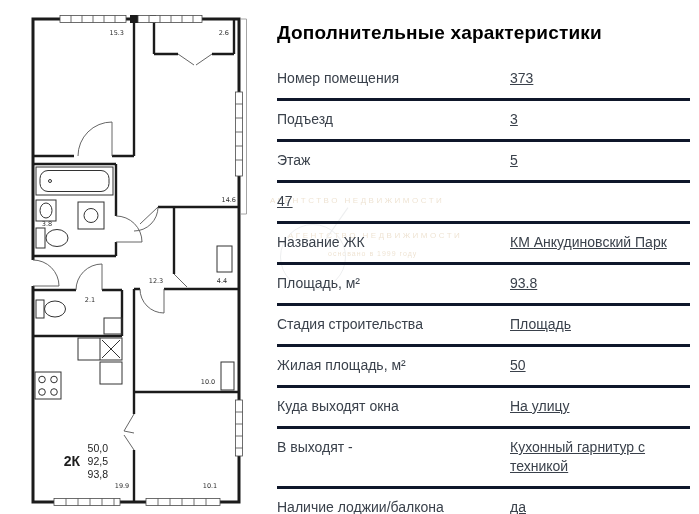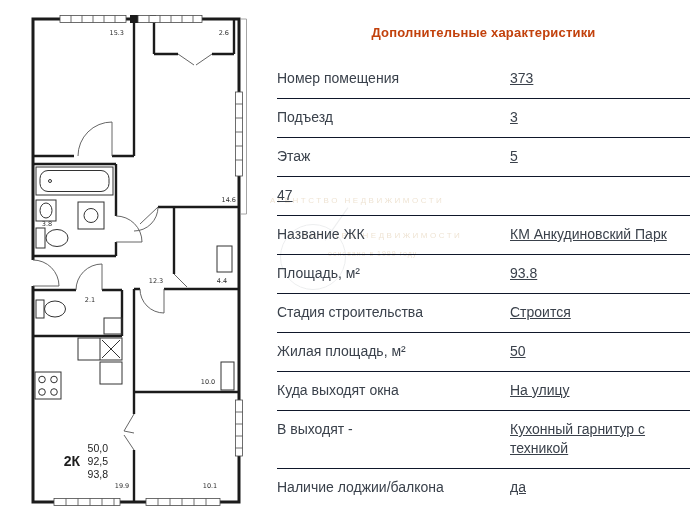--- a/index.html
+++ b/index.html
@@ -37,26 +37,26 @@
   .watermark .wm-slash{
     position:absolute;left:66px;top:8px;width:1px;height:40px;
     background:#9aa0a6;transform:rotate(35deg);
   }
 
   
   .details{
     position:absolute;left:277px;top:20px;width:413px;z-index:2;
   }
   .details h2{
-    margin:0 0 14px 0;font-size:13px;line-height:26px;
-    font-weight:600;color:#c2410c;letter-spacing:0.2px;text-align:center;
+    margin:0 0 14px 0;font-size:19px;line-height:26px;
+    font-weight:600;color:#000000;letter-spacing:0.2px;
   }
   .spec-row{
     display:flex;align-items:flex-start;
-    padding:9px 0 10px 0;border-bottom:1px solid #0f172a;
+    padding:9px 0 10px 0;border-bottom:3px solid #0f172a;
   }
   .spec-row:last-child{border-bottom:none;}
   .spec-label{
     width:233px;flex:0 0 233px;font-size:14px;line-height:19px;color:#3a414b;
   }
   .spec-value{
     flex:1;font-size:14px;line-height:19px;color:#3a414b;text-decoration:underline;
   }
 </style>
 </head>
@@ -222,21 +222,21 @@
   <div class="spec-row">
     <div class="spec-label">Название ЖК</div>
     <div class="spec-value">КМ Анкудиновский Парк</div>
   </div>
   <div class="spec-row">
     <div class="spec-label">Площадь, м²</div>
     <div class="spec-value">93.8</div>
   </div>
   <div class="spec-row">
     <div class="spec-label">Стадия строительства</div>
-    <div class="spec-value">Строится</div>
+    <div class="spec-value">Площадь</div>
   </div>
   <div class="spec-row">
     <div class="spec-label">Жилая площадь, м²</div>
     <div class="spec-value">50</div>
   </div>
   <div class="spec-row">
     <div class="spec-label">Куда выходят окна</div>
     <div class="spec-value">На улицу</div>
   </div>
   <div class="spec-row">

